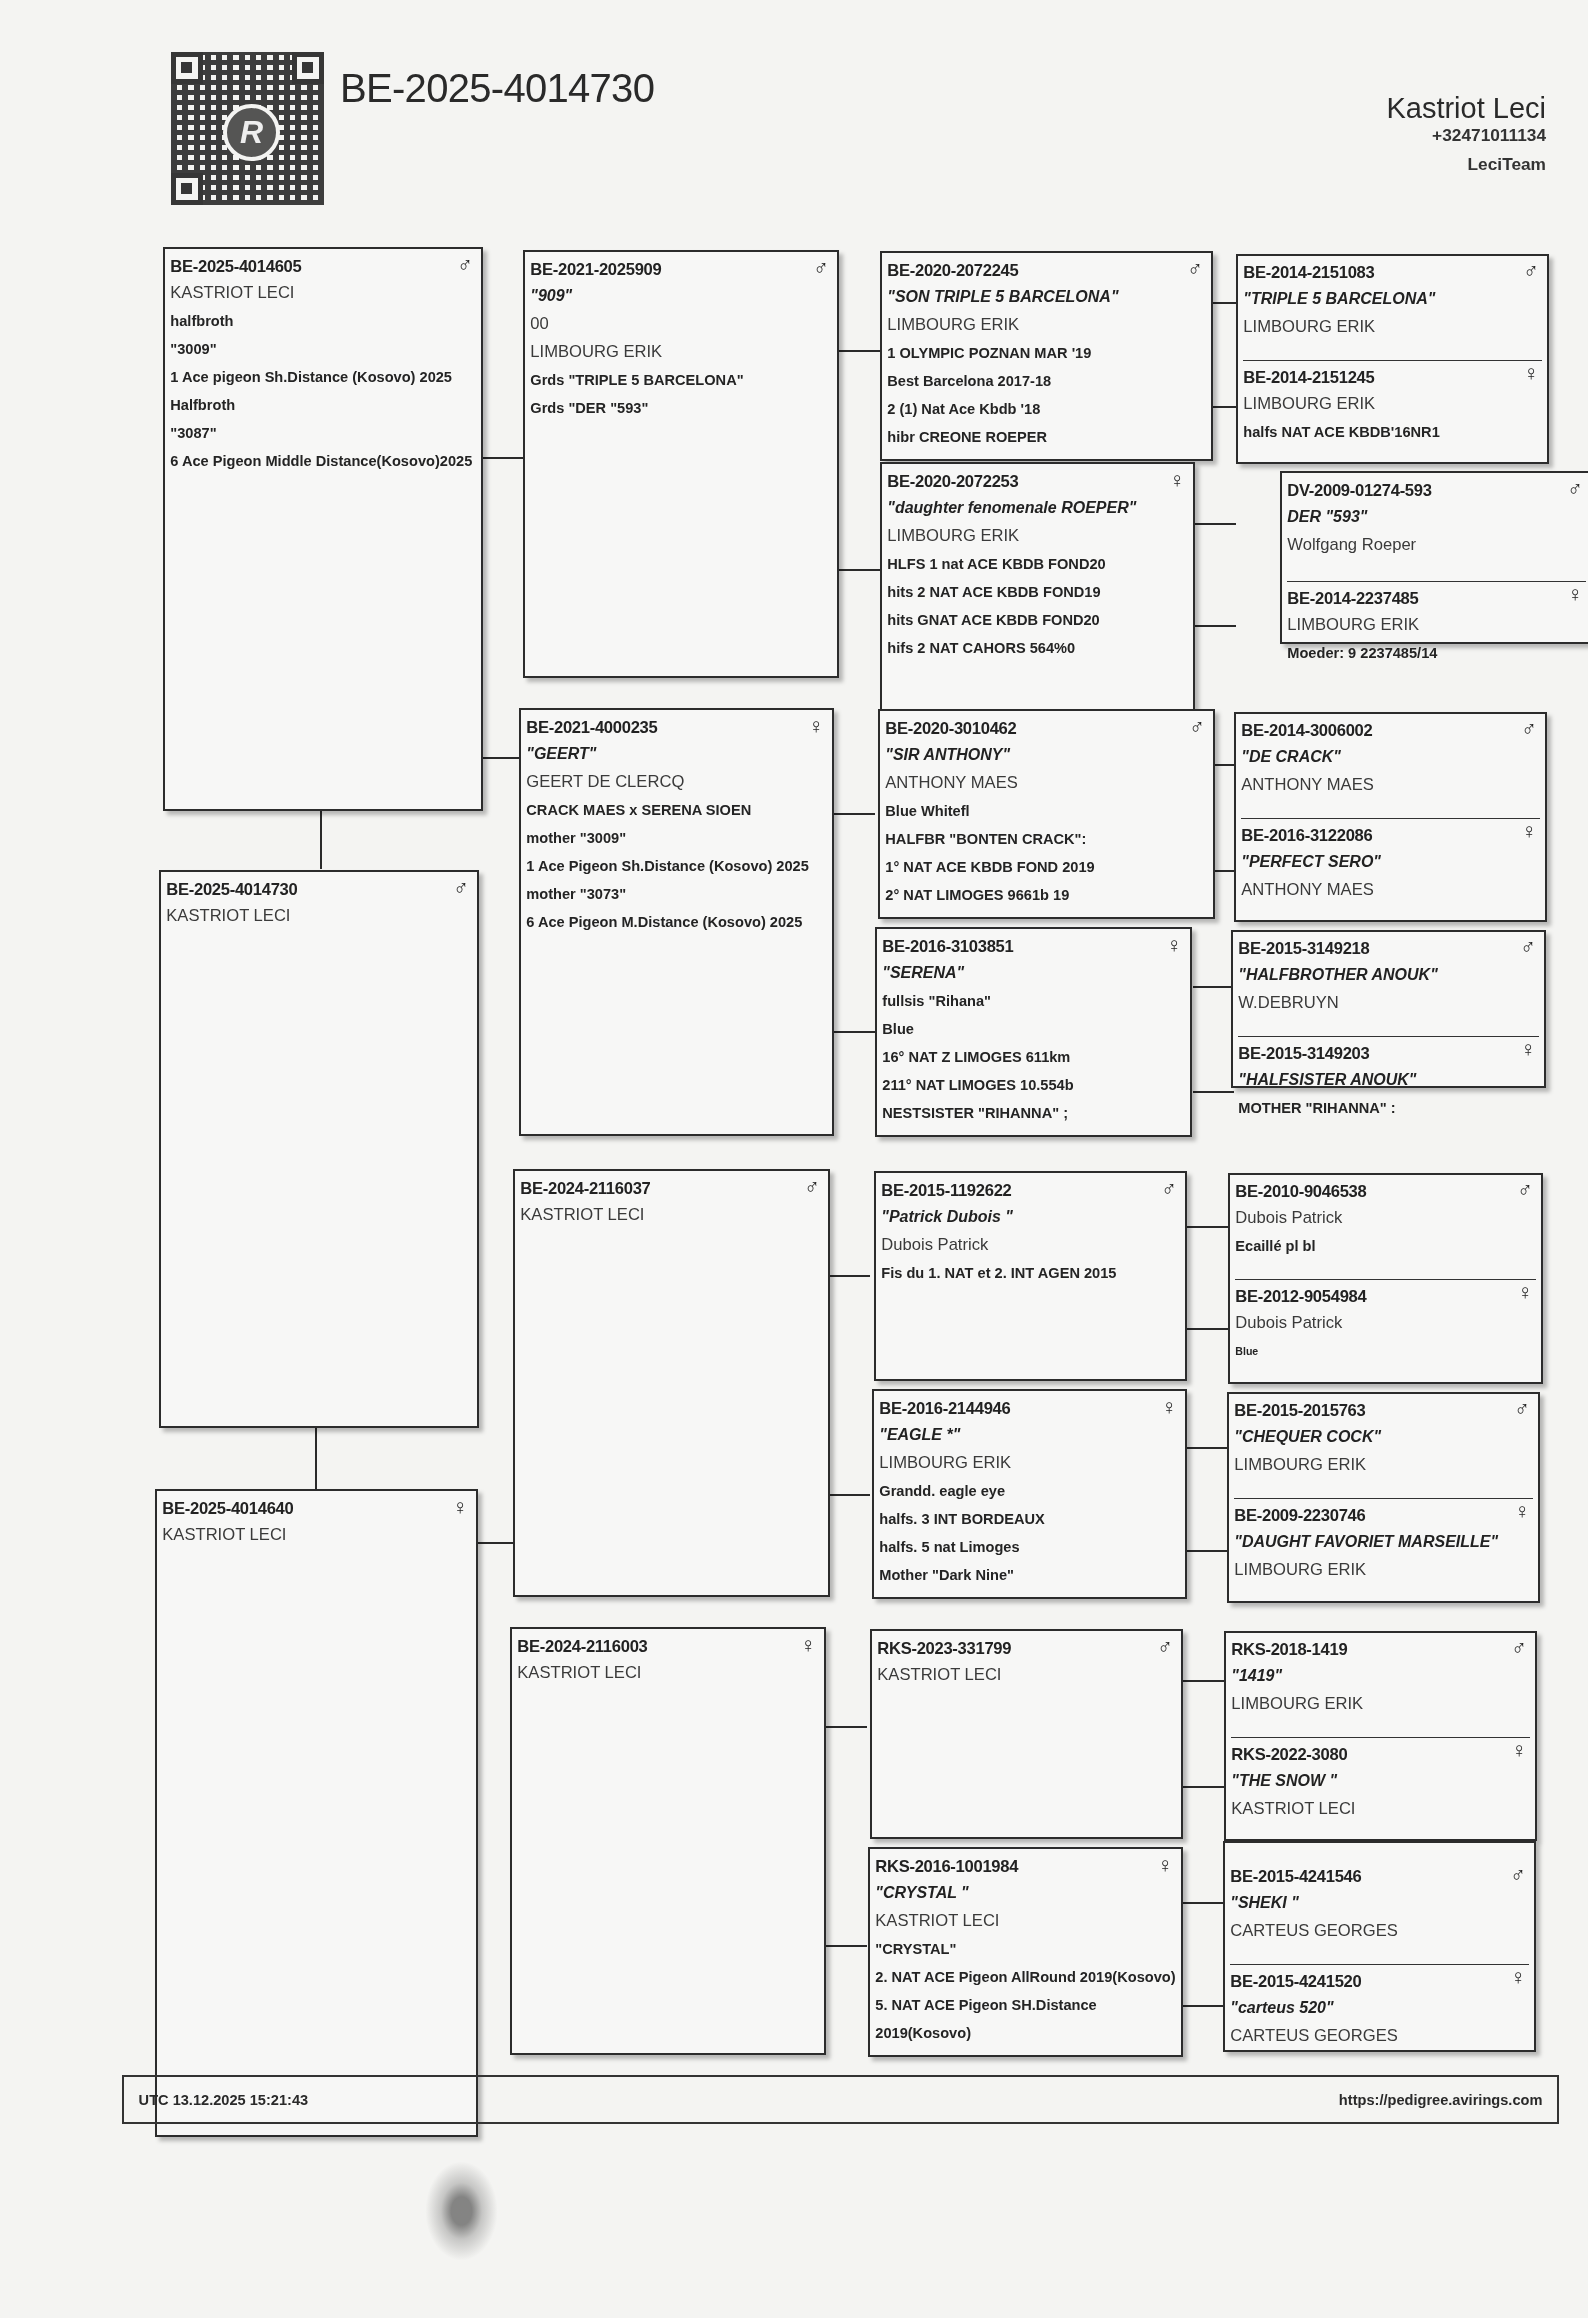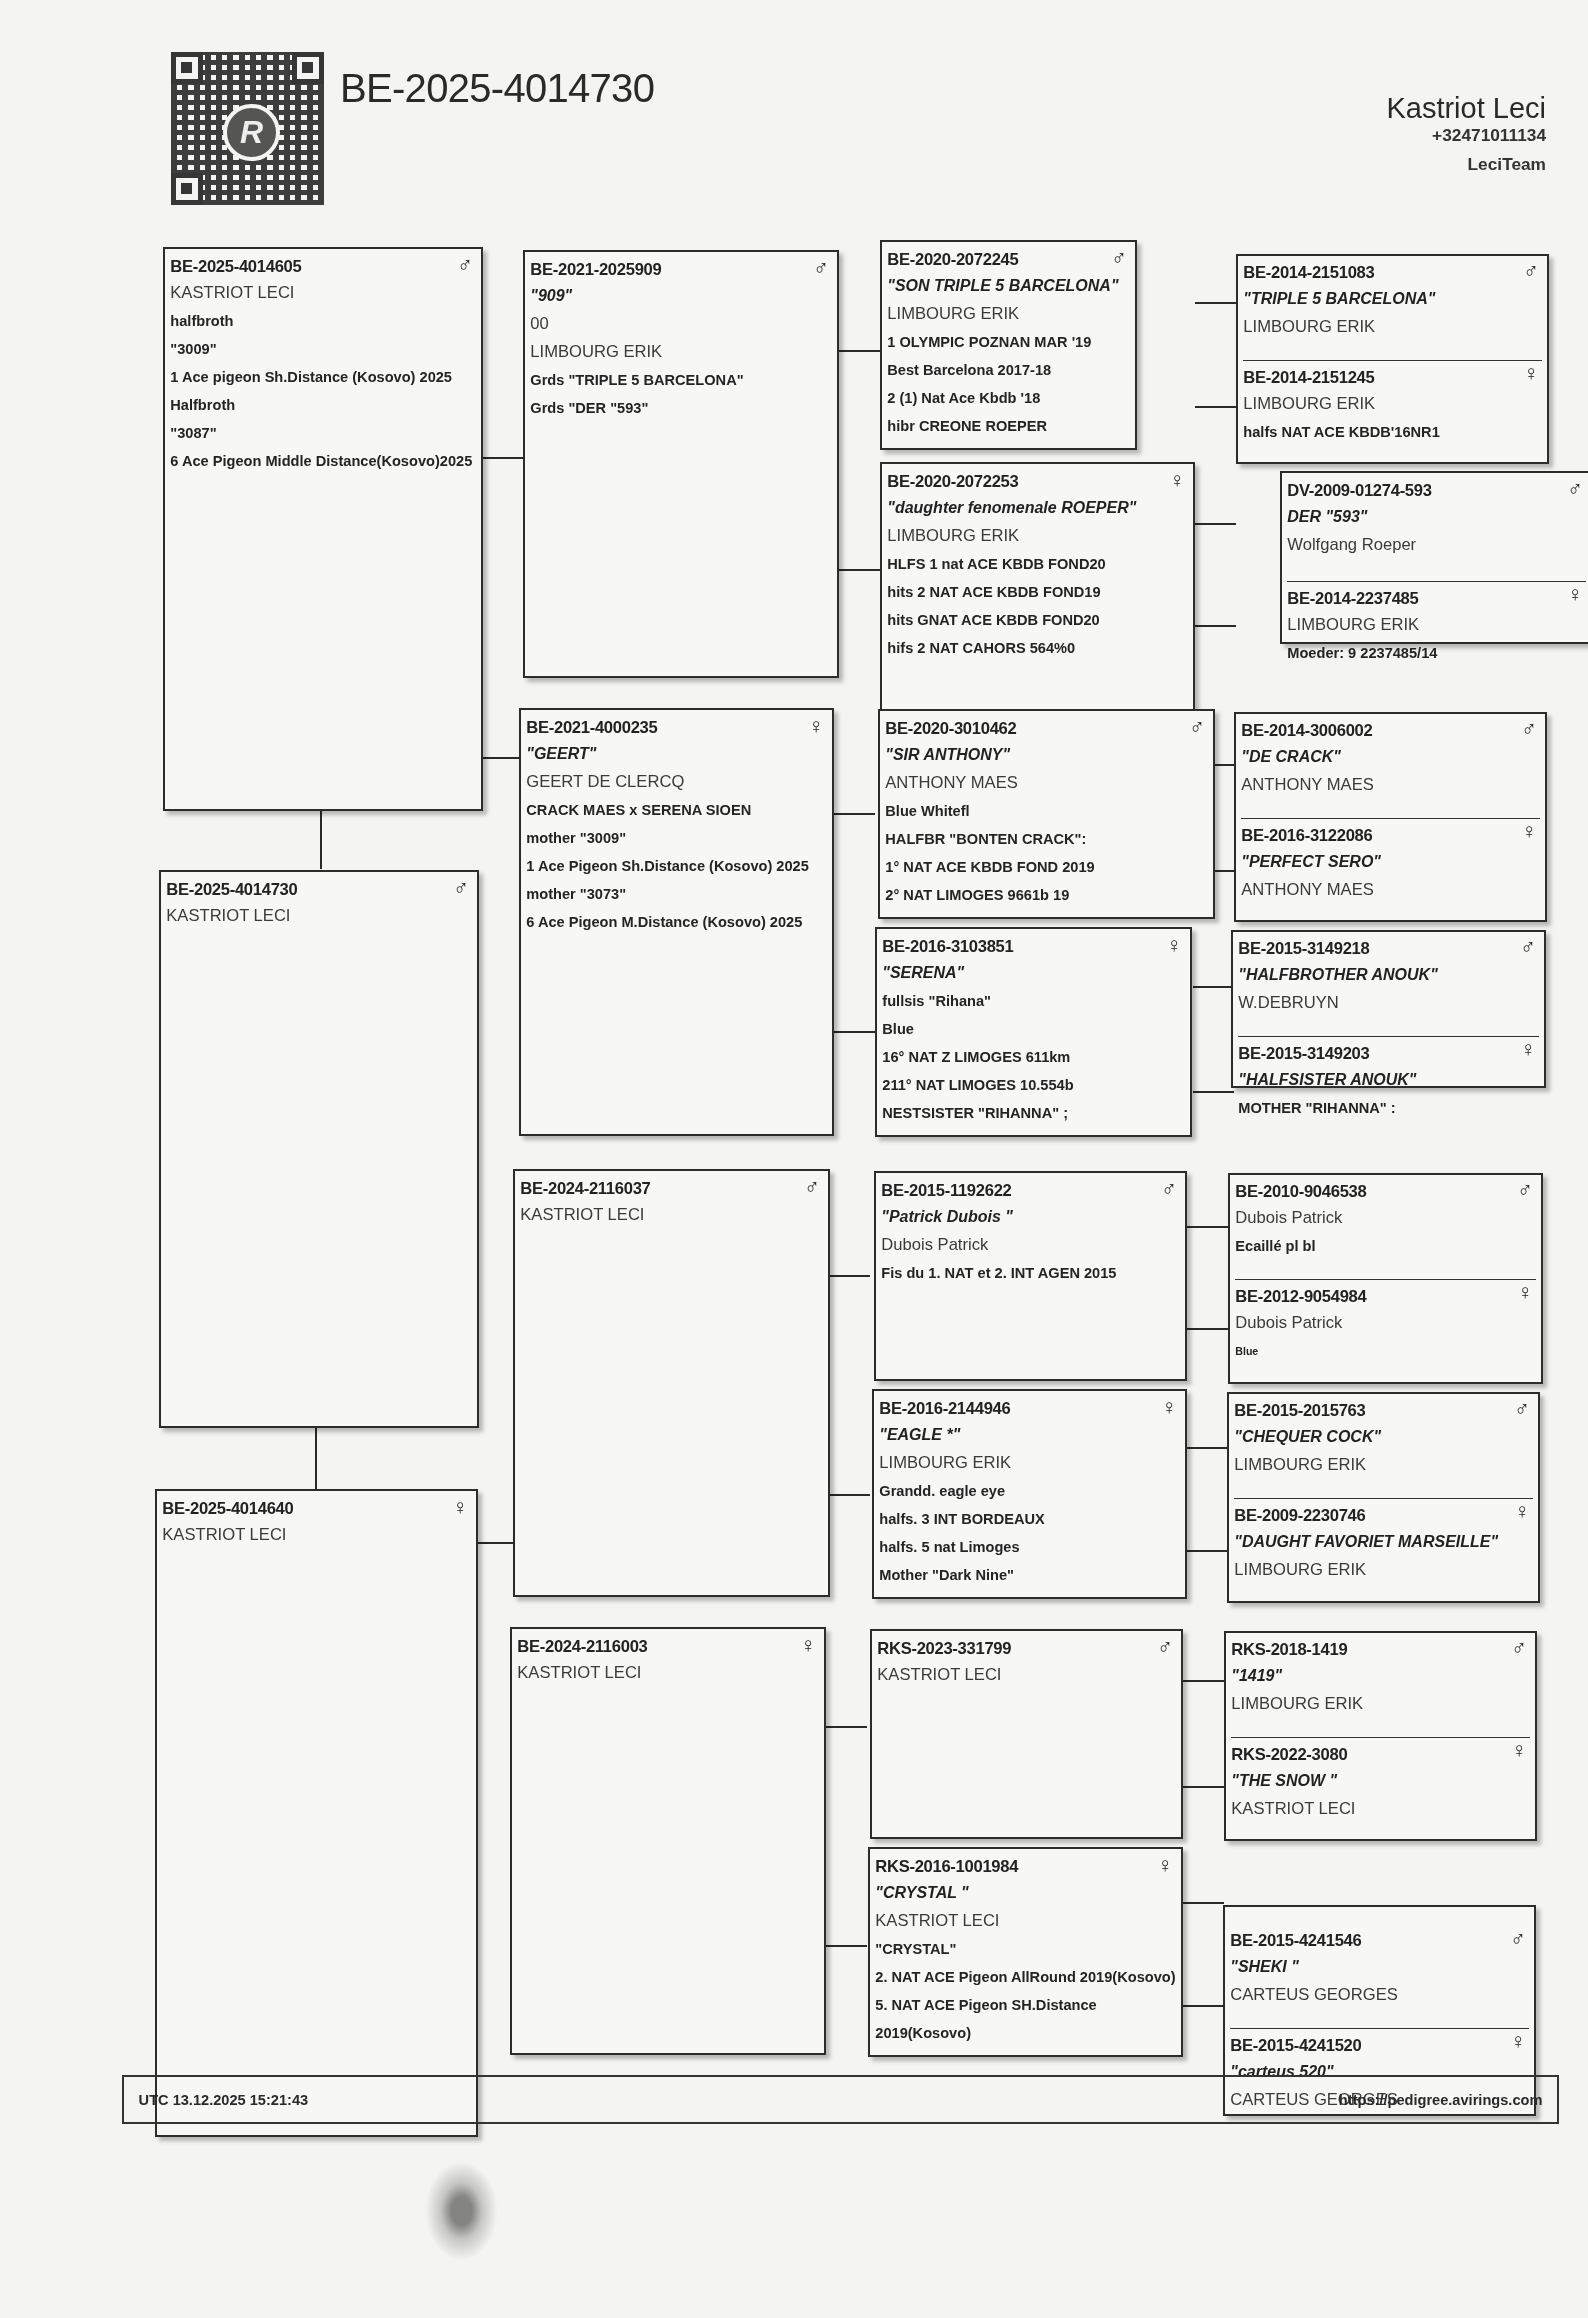--- a/index.html
+++ b/index.html
@@ -167,21 +167,21 @@
 </div>
 
 <div class="card" style="left:510px;top:1627px;width:316px;height:428px">
   <div class="entry">
     <div class="ring">BE-2024-2116003</div>
     <div class="sex">♀</div>
     <div class="breeder">KASTRIOT LECI</div>
   </div>
 </div>
 
-<div class="card" style="left:880px;top:240px;width:257px;height:210px">
+<div class="card" style="left:880px;top:251px;width:333px;height:210px">
   <div class="entry">
     <div class="ring">BE-2020-2072245</div>
     <div class="sex">♂</div>
     <div class="pname">"SON TRIPLE 5 BARCELONA"</div>
     <div class="breeder">LIMBOURG ERIK</div>
     <div class="note">1 OLYMPIC POZNAN MAR '19</div>
     <div class="note">Best Barcelona 2017-18</div>
     <div class="note">2 (1) Nat Ace Kbdb '18</div>
     <div class="note">hibr CREONE ROEPER</div>
   </div>
@@ -368,21 +368,21 @@
     <div class="breeder">LIMBOURG ERIK</div>
   </div>
   <div class="entry">
     <div class="ring">RKS-2022-3080</div>
     <div class="sex">♀</div>
     <div class="pname">"THE SNOW "</div>
     <div class="breeder">KASTRIOT LECI</div>
   </div>
 </div>
 
-<div class="card" style="left:1223px;top:1905px;width:313px;height:211px;padding-top:20px">
+<div class="card" style="left:1223px;top:1841px;width:313px;height:211px;padding-top:20px">
   <div class="entry" style="height:97px">
     <div class="ring">BE-2015-4241546</div>
     <div class="sex">♂</div>
     <div class="pname">"SHEKI "</div>
     <div class="breeder">CARTEUS  GEORGES</div>
   </div>
   <div class="entry">
     <div class="ring">BE-2015-4241520</div>
     <div class="sex">♀</div>
     <div class="pname">"carteus 520"</div>

